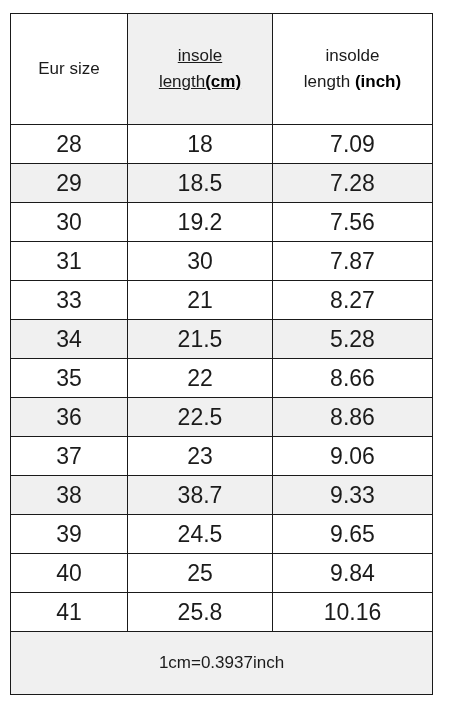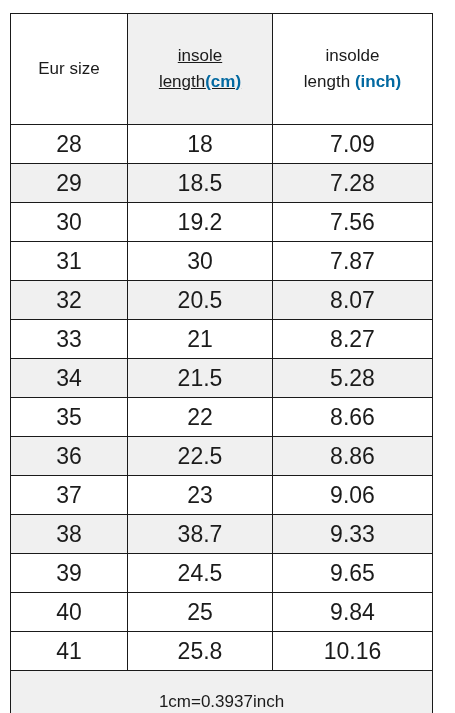--- a/index.html
+++ b/index.html
@@ -47,21 +47,21 @@
   tr.header-row td {
     height: 110px;
     font-size: 17px;
     line-height: 1.55;
   }
   td.head-eur  { background: #ffffff; }
   td.head-cm   { background: #f0f0f0; text-decoration: underline; }
   td.head-inch { background: #ffffff; }
 
   .unit-red {
-    color: #0369a1;
+    color: #000000;
     font-weight: bold;
   }
   .head-line { display: block; }
 
   
   tr.data-row td {
     height: 38px;
     font-size: 23px;
   }
   tr.row-white td { background: #ffffff; }
@@ -113,25 +113,20 @@
         <tr class="data-row row-white">
           <td>30</td>
           <td>19.2</td>
           <td>7.56</td>
         </tr>
         <tr class="data-row row-white">
           <td>31</td>
           <td>30</td>
           <td>7.87</td>
         </tr>
-        <tr class="data-row row-gray">
-          <td>32</td>
-          <td>20.5</td>
-          <td>8.07</td>
-        </tr>
         <tr class="data-row row-white">
           <td>33</td>
           <td>21</td>
           <td>8.27</td>
         </tr>
         <tr class="data-row row-gray">
           <td>34</td>
           <td>21.5</td>
           <td>5.28</td>
         </tr>

